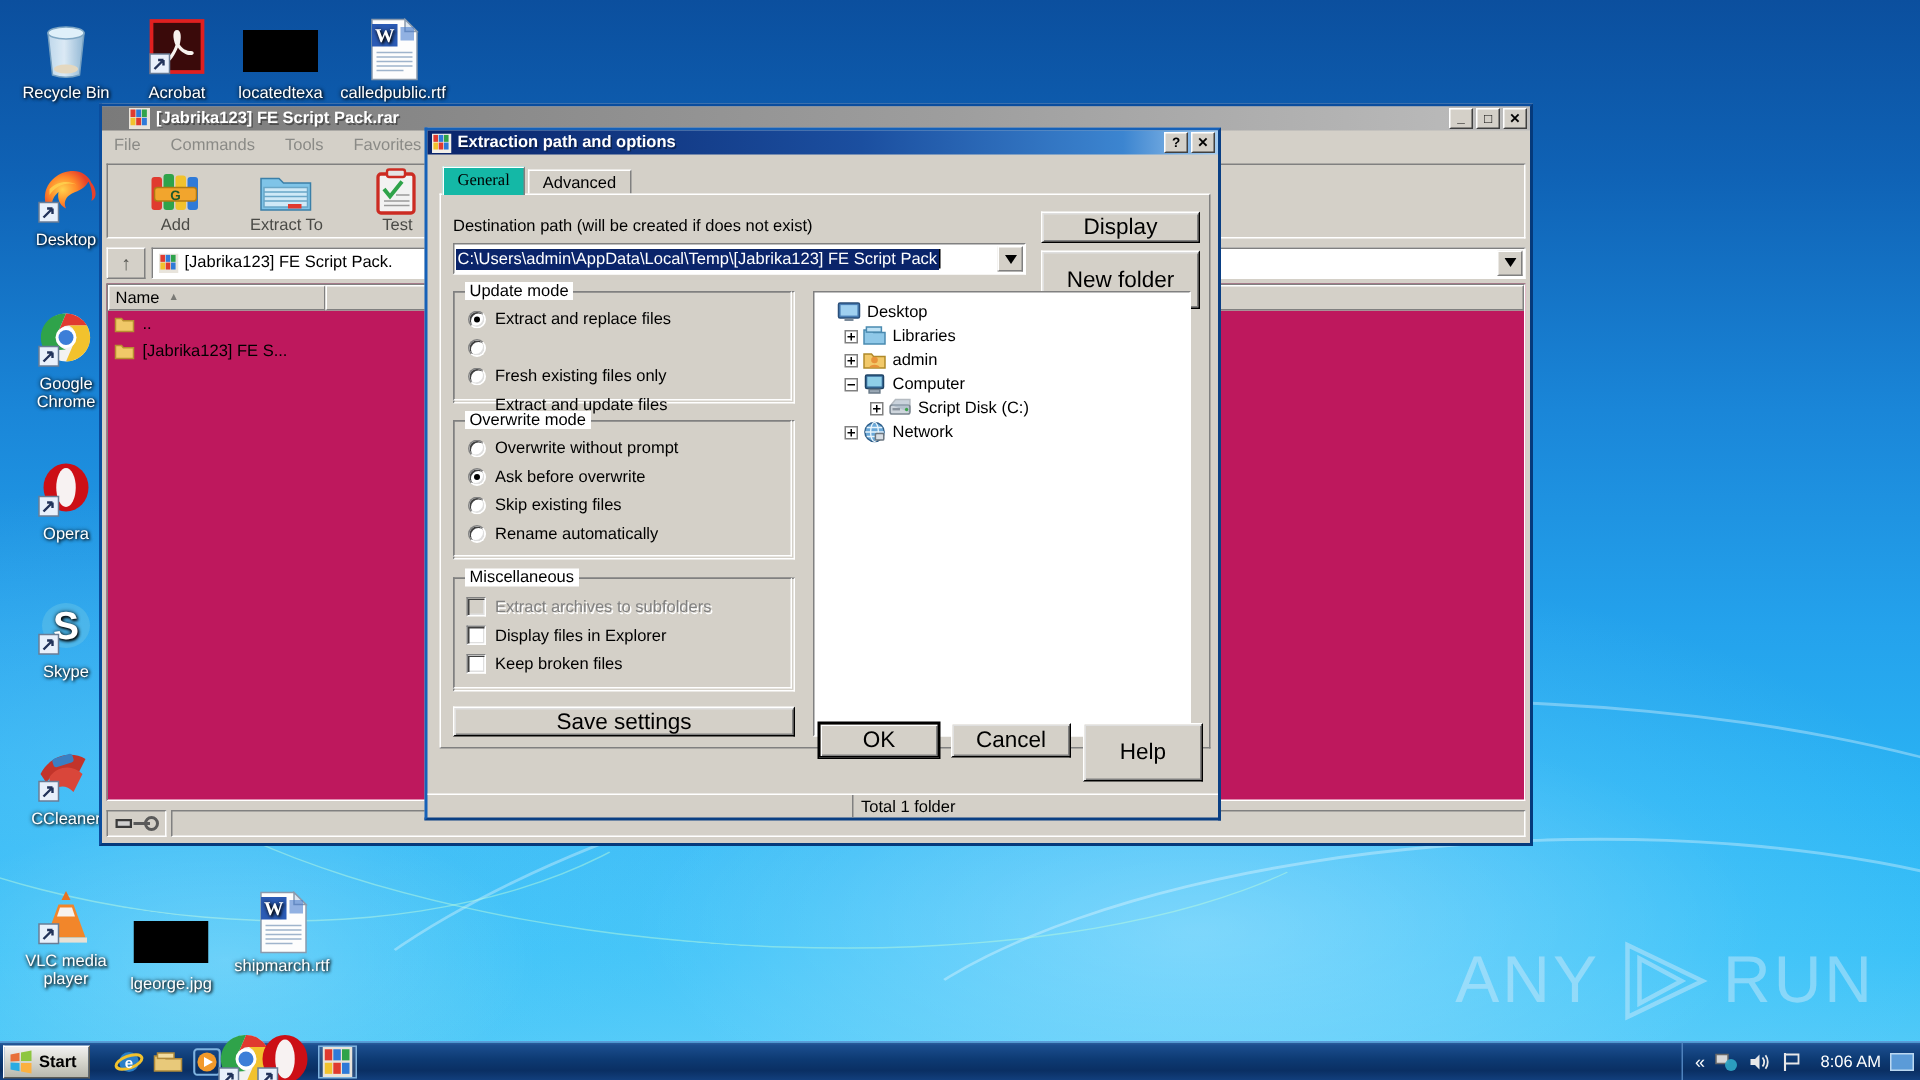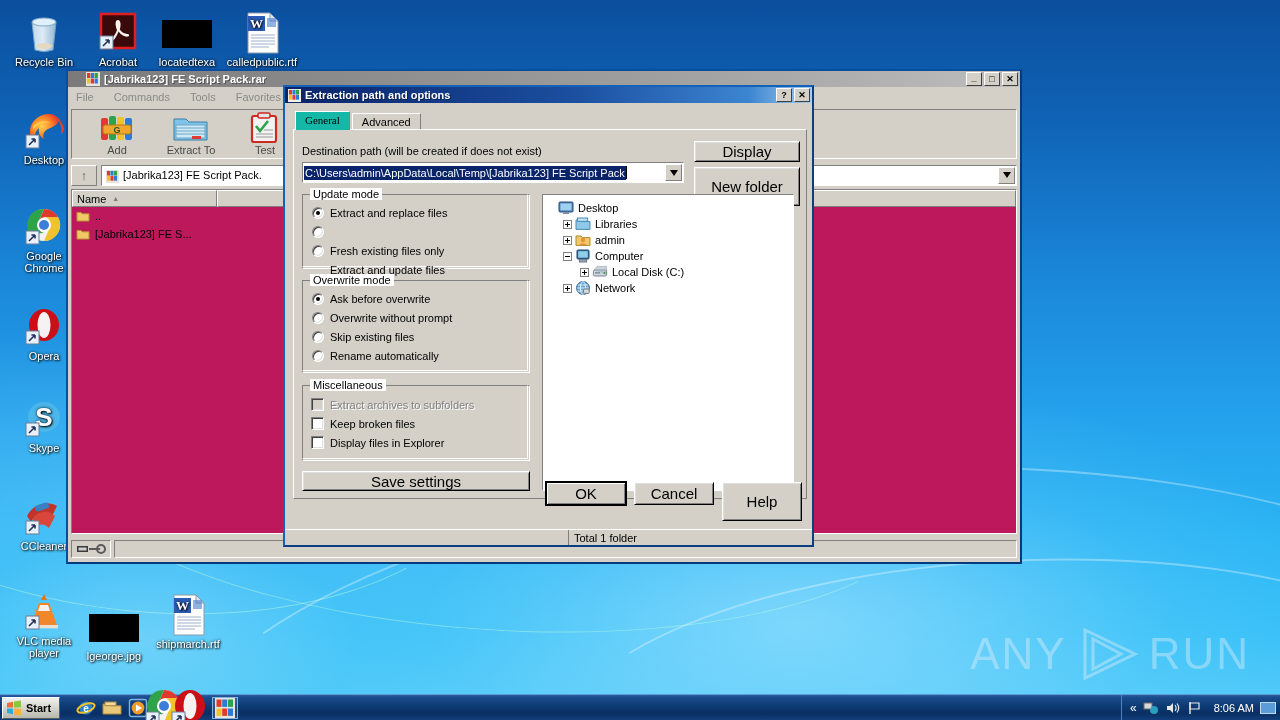--- a/index.html
+++ b/index.html
@@ -543,26 +543,26 @@
               <span class="radio" style="left:9px;top:3px;"></span>
               <span class="lbl" style="left:27px;top:3px;">Fresh existing files only</span>
             </div>
           </div>
       </div>
 
       <div class="groupbox" style="left:8px;top:150px;width:228px;height:93px;">
         <span class="gb-label">Overwrite mode</span>
         <div id="overwrite-mode-options" style="position:relative;padding-top:9px;">
             <div style="position: relative; height: 19px;">
+              <span class="radio" style="left:9px;top:3px;"></span>
+              <span class="lbl" style="left:27px;top:3px;">Overwrite without prompt</span>
+            </div>
+            <div style="position: relative; height: 19px;">
               <span class="radio on" style="left:9px;top:3px;"></span>
               <span class="lbl" style="left:27px;top:3px;">Ask before overwrite</span>
-            </div>
-            <div style="position: relative; height: 19px;">
-              <span class="radio" style="left:9px;top:3px;"></span>
-              <span class="lbl" style="left:27px;top:3px;">Overwrite without prompt</span>
             </div>
             <div style="position: relative; height: 19px;">
               <span class="radio" style="left:9px;top:3px;"></span>
               <span class="lbl" style="left:27px;top:3px;">Skip existing files</span>
             </div>
             <div style="position: relative; height: 19px;">
               <span class="radio" style="left:9px;top:3px;"></span>
               <span class="lbl" style="left:27px;top:3px;">Rename automatically</span>
             </div>
           </div>
@@ -570,25 +570,25 @@
 
       <div class="groupbox" style="left:8px;top:255px;width:228px;height:76px;">
         <span class="gb-label">Miscellaneous</span>
         <div id="misc-options" style="position:relative;padding-top:9px;">
             <div style="position: relative; height: 19px;">
               <span class="chk disabled" style="left:8px;top:3px;"></span>
               <span class="lbl dis" style="left:27px;top:4px;">Extract archives to subfolders</span>
             </div>
             <div style="position: relative; height: 19px;">
               <span class="chk" style="left:8px;top:3px;"></span>
+              <span class="lbl" style="left:27px;top:4px;">Display files in Explorer</span>
+            </div>
+            <div style="position: relative; height: 19px;">
+              <span class="chk" style="left:8px;top:3px;"></span>
               <span class="lbl" style="left:27px;top:4px;">Keep broken files</span>
-            </div>
-            <div style="position: relative; height: 19px;">
-              <span class="chk" style="left:8px;top:3px;"></span>
-              <span class="lbl" style="left:27px;top:4px;">Display files in Explorer</span>
             </div>
           </div>
       </div>
 
       <div class="btn" style="position:absolute;left:8px;top:341px;width:228px;height:20px;">Save settings</div>
 
       <div class="field" style="position:absolute;left:248px;top:64px;width:252px;height:297px;overflow:hidden;">
         <div id="tree-rows" style="padding:5px 3px;">
             <div class="tree-row" style="padding-left: 0px;">
               <span style="width:12px;flex:none;display:inline-block;"></span>
@@ -636,21 +636,21 @@
             <div class="tree-row" style="padding-left: 34px;">
               <span class="expander plus"></span>
               <span style="display:flex;margin-right:4px;flex:none;">
                 <svg width="16" height="16" viewBox="0 0 16 16">
                   <rect x="1.4" y="6" width="13.2" height="6" rx="1.4" fill="#cfd6dd" stroke="#7a858f"></rect>
         <path d="M2,6 L5,2.4 L14.6,2.4 L14.6,11" fill="#9fb0c0" opacity=".55" stroke="#7a858f"></path>
         <circle cx="12.4" cy="9" r="1.1" fill="#3aa34a"></circle>
         <rect x="3" y="8" width="5" height="1.6" fill="#8a949e"></rect>
                 </svg>
               </span>
-              <span>Local Disk (C:)</span>
+              <span>Script Disk (C:)</span>
             </div>
             <div class="tree-row" style="padding-left: 17px;">
               <span class="expander plus"></span>
               <span style="display:flex;margin-right:4px;flex:none;">
                 <svg width="16" height="16" viewBox="0 0 16 16">
                   <circle cx="8" cy="8" r="6.4" fill="#6aa8d8" stroke="#2f5f8a"></circle>
         <ellipse cx="8" cy="8" rx="2.6" ry="6.4" fill="none" stroke="#e8f4fc" stroke-width=".9"></ellipse>
         <path d="M1.8,8 H14.2 M2.8,5 H13.2 M2.8,11 H13.2" stroke="#e8f4fc" stroke-width=".9"></path>
         <rect x="8.6" y="9" width="5.6" height="4.4" rx=".8" fill="#d8dee4" stroke="#6a757f"></rect>
                 </svg>

